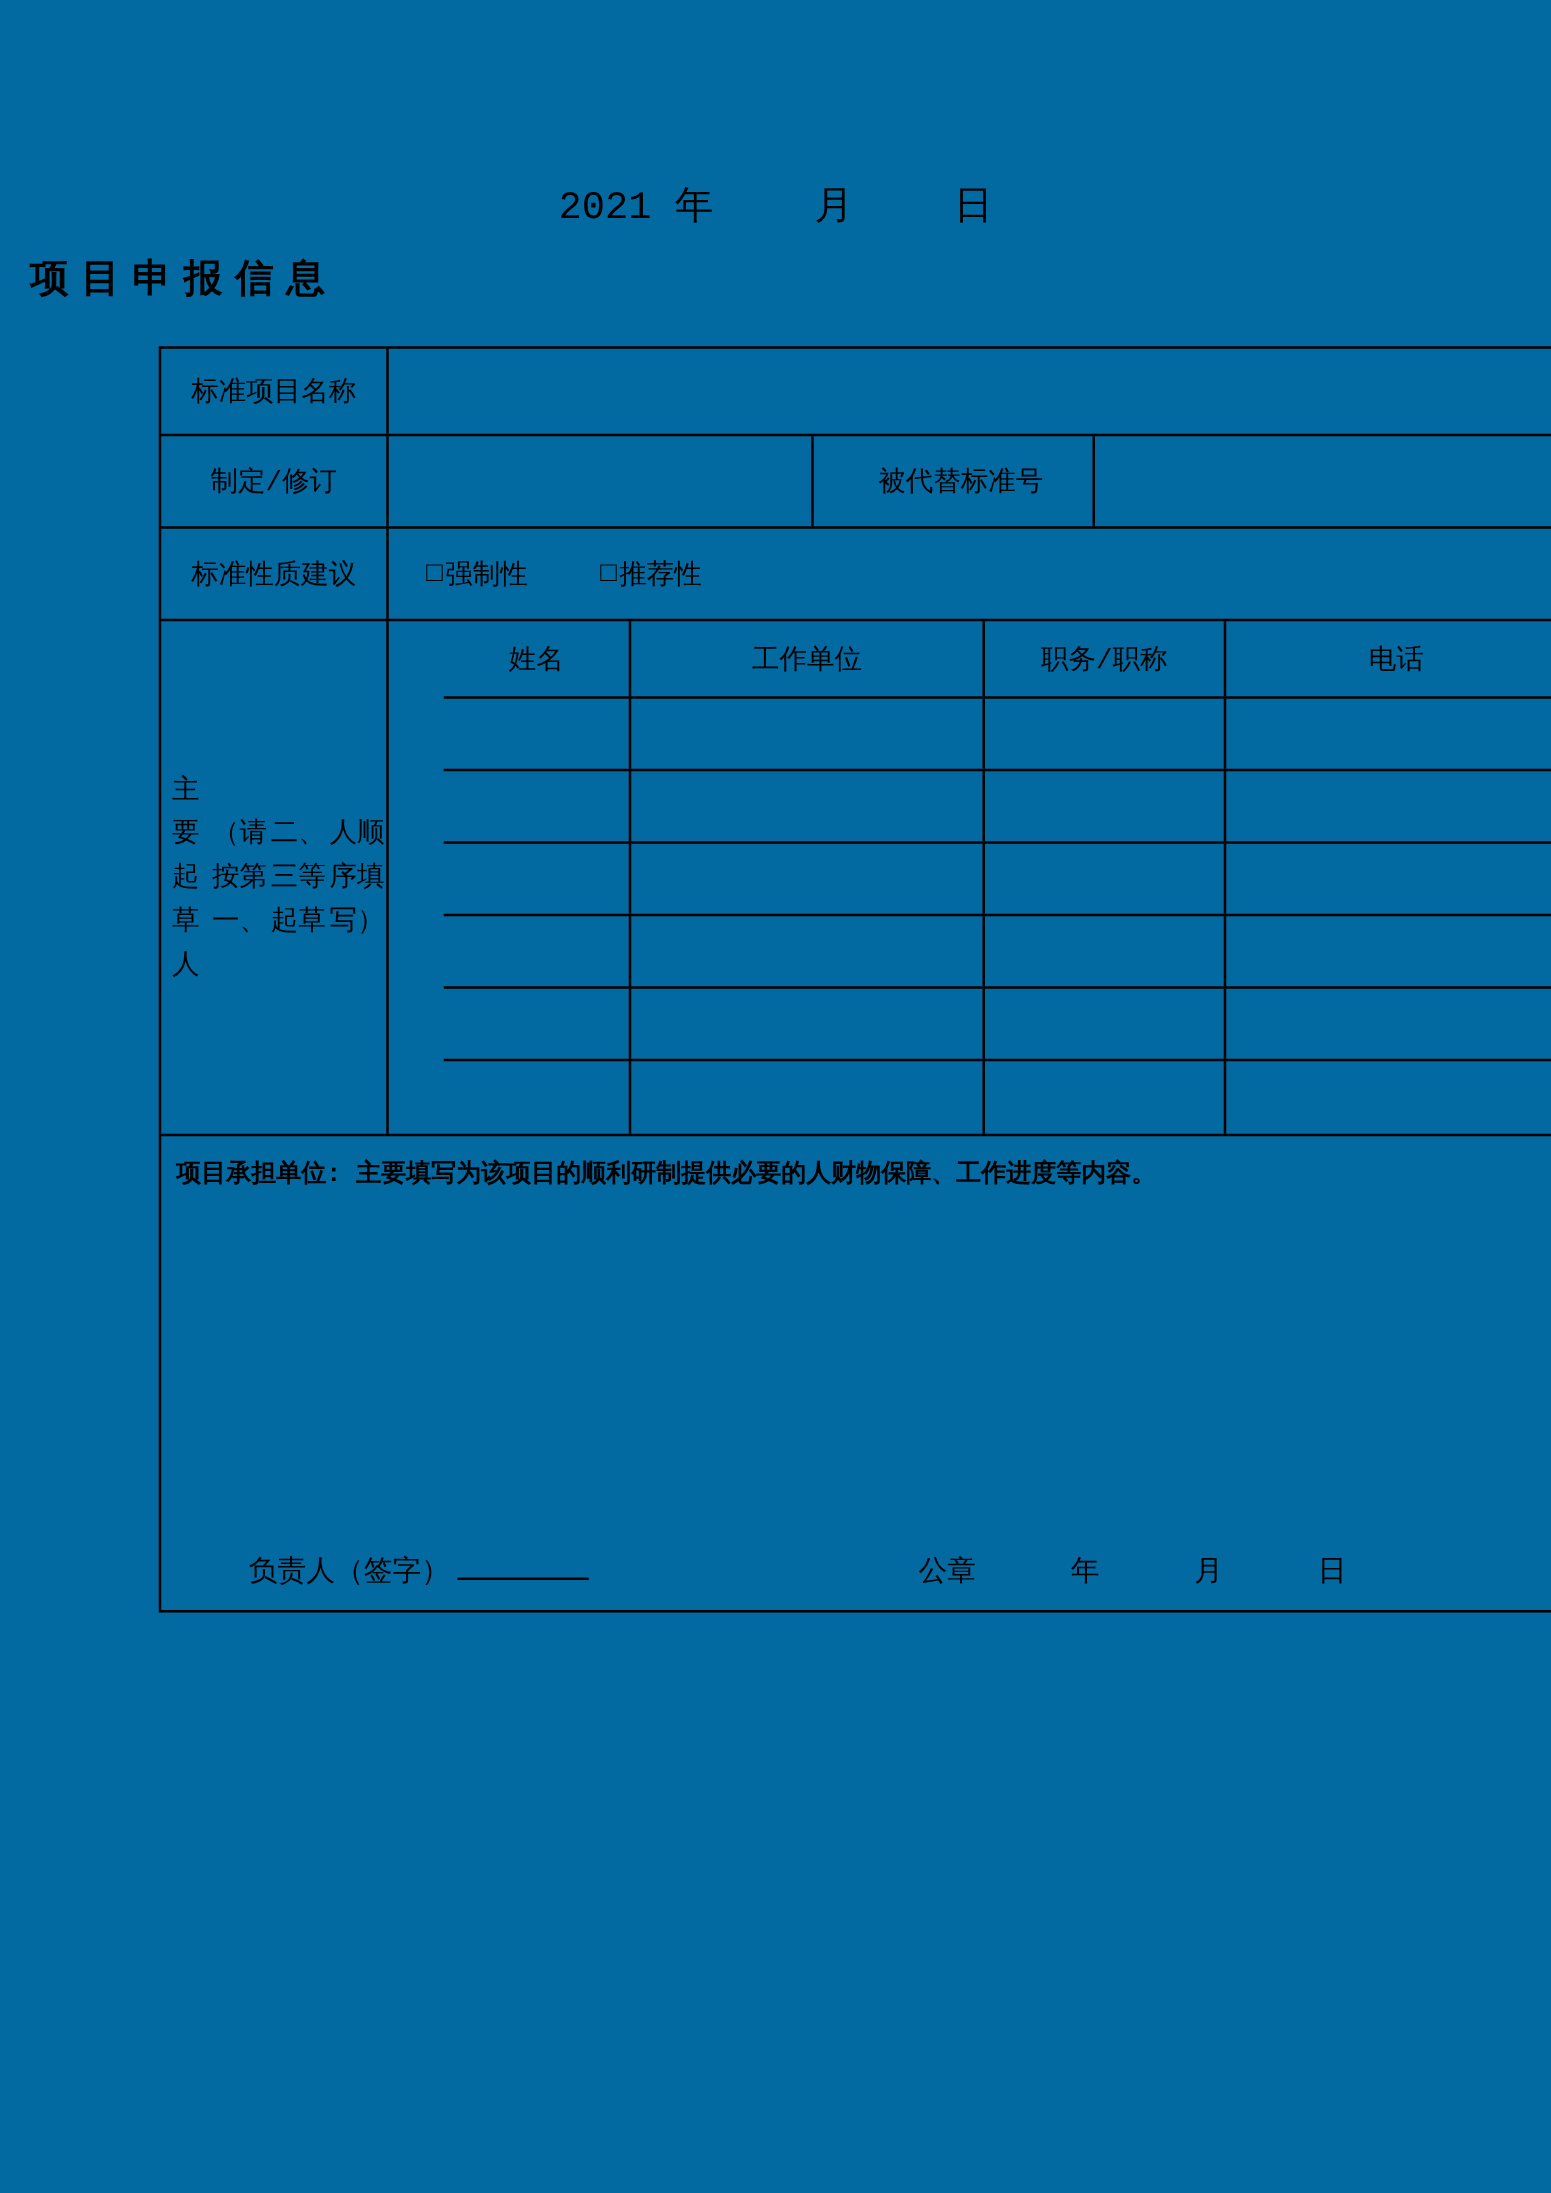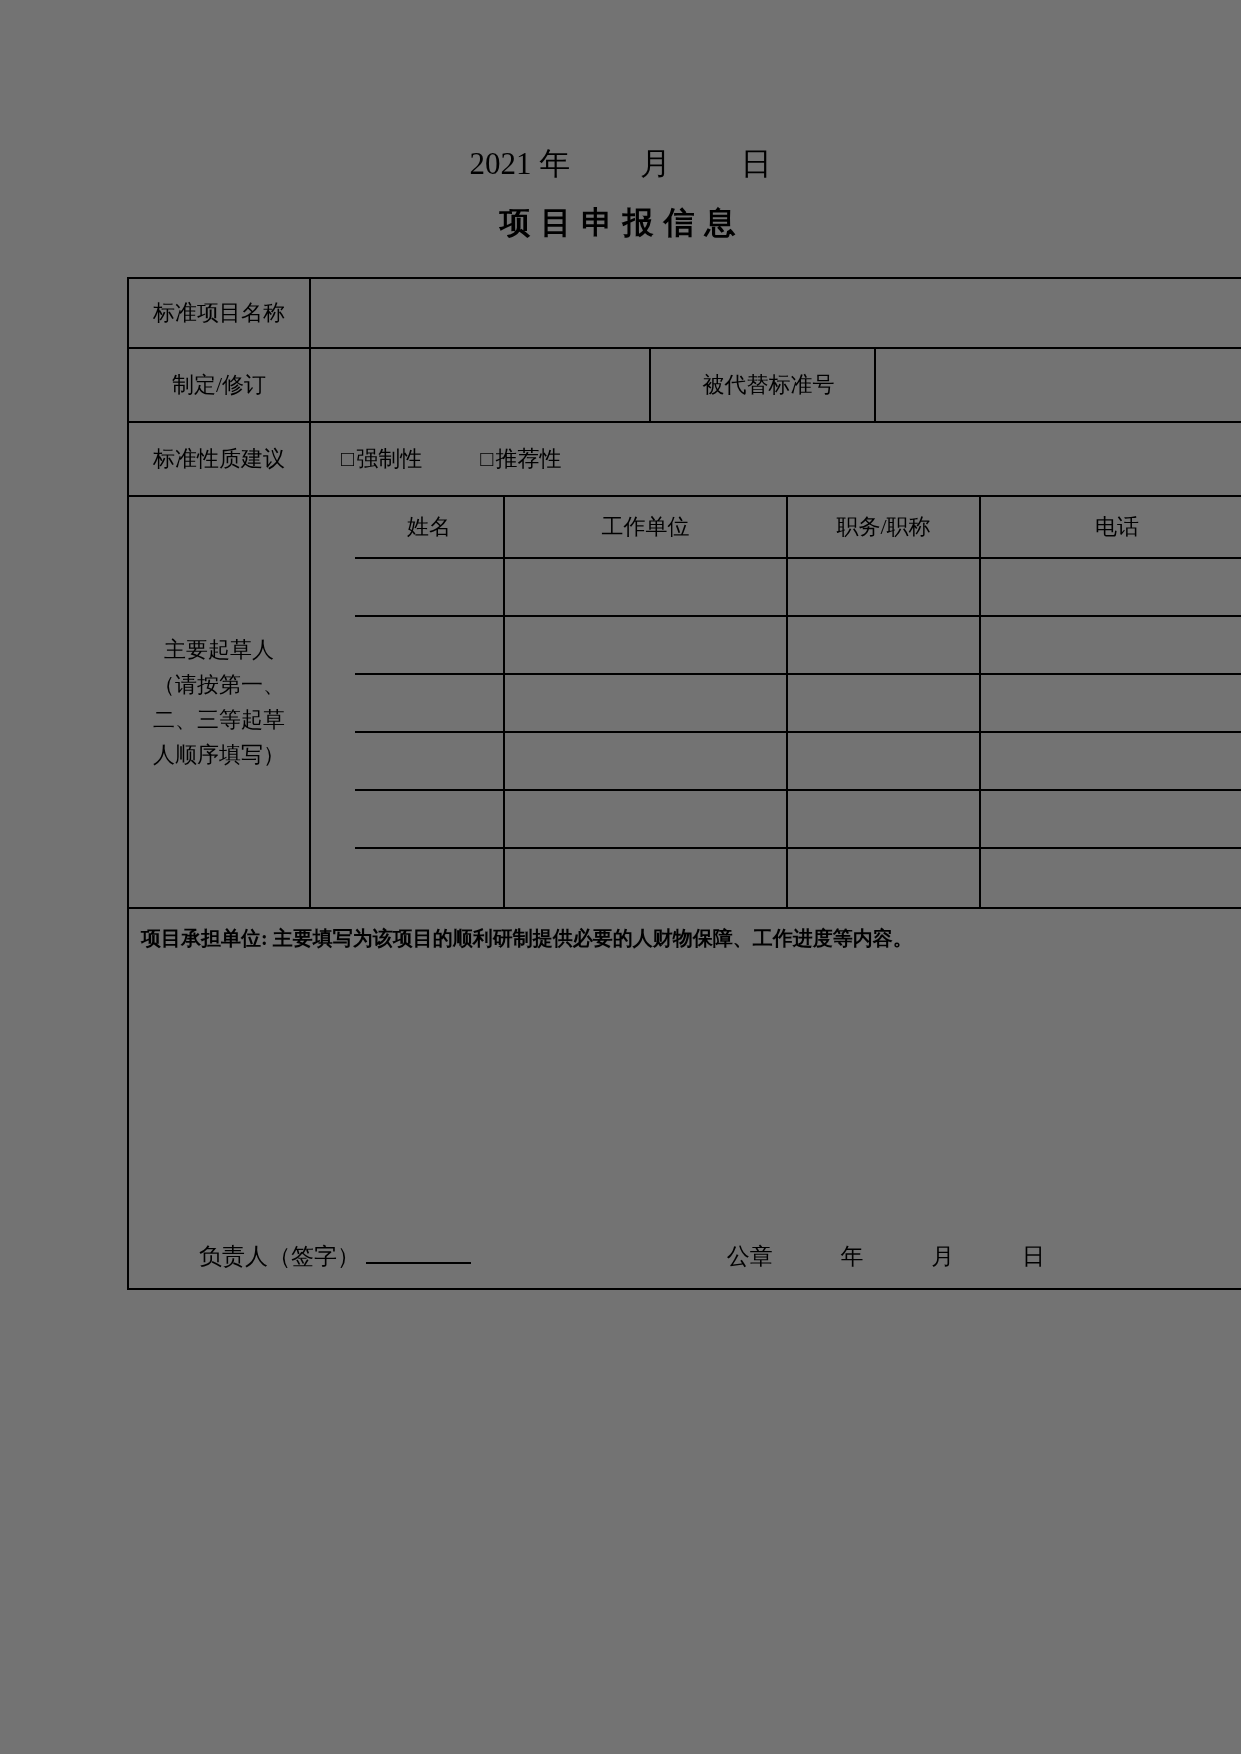--- a/index.html
+++ b/index.html
@@ -1,35 +1,35 @@
 <!DOCTYPE html>
 <html><head>
 <meta charset="utf-8">
 <style>
   html,body{margin:0;padding:0;background:#888;}
   .page{
     position:relative;
     width:1241px;height:1754px;
-    background:#737373;
+    background:#0369a1;
     margin:0 auto;
-    font-family:Liberation Serif, serif;
+    font-family:Liberation Mono, monospace;
     color:#000;
     overflow:hidden;
   }
   
   .date-line{
     position:absolute;top:143px;left:0;width:100%;
     text-align:center;font-size:31px;
   }
   .date-line .tok{display:inline-block;}
   .date-line .tok + .tok{margin-left:62px;}
   .doc-title{
     position:absolute;top:202px;left:0;width:100%;
-    text-align:center;font-size:31px;font-weight:bold;
-    letter-spacing:10px;padding-left:4px;box-sizing:border-box;
+    text-align:left;font-size:31px;font-weight:bold;
+    letter-spacing:10px;padding-left:24px;box-sizing:border-box;
     margin:0;
   }
   
   .ftable{
     position:absolute;left:127px;top:277px;
     width:1128px;height:1013px;
     border:2px solid #000;
     box-sizing:border-box;
     display:flex;flex-direction:column;
     font-size:22px;
@@ -46,22 +46,22 @@
   .w-mid{width:340px;flex:0 0 340px;}
   .w-rep{width:225px;flex:0 0 225px;padding-left:12px;}
   
   .options-cell{padding-left:30px;}
   .opt{display:inline-flex;align-items:center;}
   .opt + .opt{margin-left:58px;}
   .opt .box{font-size:22px;margin-right:2px;}
   
   .drafters-row{padding:0;}
   .drafters-label{
-    flex-direction:column;justify-content:center;
-    line-height:35px;text-align:left;
+    flex-direction:row;justify-content:center;
+    line-height:35px;text-align:center;
   }
   .drafters-right{flex:1;display:flex;flex-direction:column;}
   .drow{display:flex;box-sizing:border-box;border-bottom:2px solid #000;height:58px;margin-left:44px;}
   .drow.header{height:62px;}
   .drow.last{border-bottom:none;}
   .dcell{box-sizing:border-box;border-right:2px solid #000;
          display:flex;align-items:center;justify-content:center;}
   .c-name{width:150px;flex:0 0 150px;}
   .c-unit{width:283px;flex:0 0 283px;}
   .c-title{width:193px;flex:0 0 193px;}

